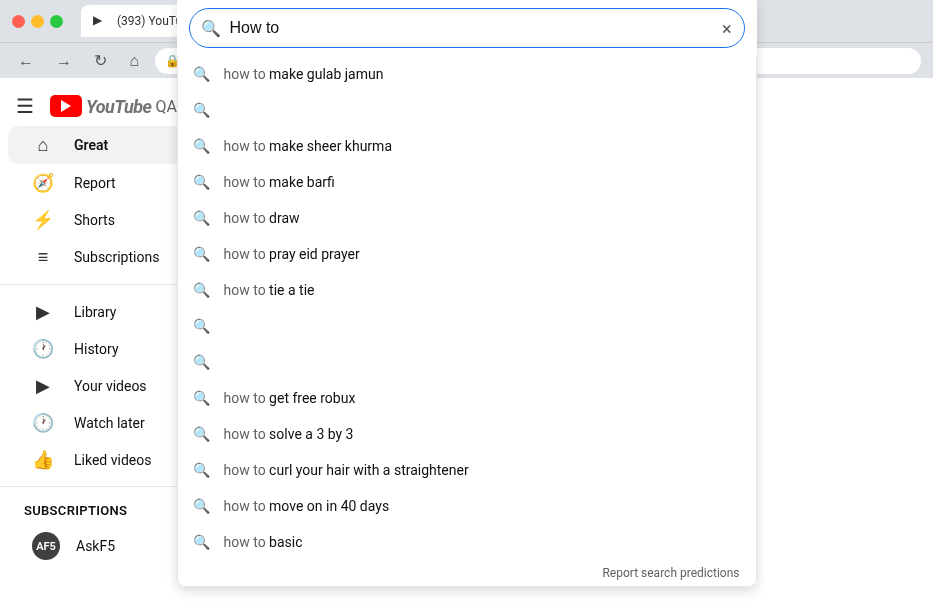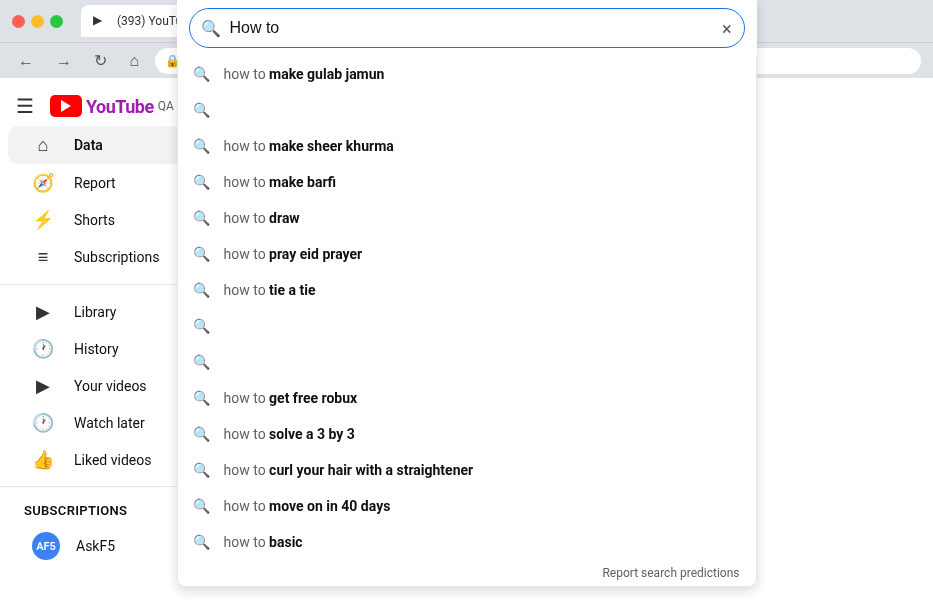--- a/index.html
+++ b/index.html
@@ -92,22 +92,22 @@
       background: #ff0000;
       border-radius: 5px;
       display: flex; align-items: center; justify-content: center;
     }
     .yt-logo-icon::after {
       content: '';
       border-left: 10px solid #fff;
       border-top: 6px solid transparent;
       border-bottom: 6px solid transparent;
     }
-    .yt-logo-text { font-size: 18px; font-weight: 700; color: #a21caf; letter-spacing: -0.5px; }
-    .yt-logo-badge { font-size: 12px; color: #606060; vertical-align: super; }
+    .yt-logo-text { font-size: 18px; font-weight: 700; color: #737373; letter-spacing: -0.5px; font-style: italic; }
+    .yt-logo-badge { font-size: 16px; color: #606060; vertical-align: super; }
 
     .nav-item {
       display: flex;
       align-items: center;
       padding: 8px 24px;
       gap: 20px;
       cursor: pointer;
       font-size: 14px;
       color: #0f0f0f;
       border-radius: 10px;
@@ -133,21 +133,21 @@
       gap: 16px;
       cursor: pointer;
       font-size: 14px;
       color: #0f0f0f;
       border-radius: 10px;
       margin: 0 8px;
     }
     .sub-avatar {
       width: 28px; height: 28px;
       border-radius: 50%;
-      background: #3b82f6;
+      background: #404040;
       display: flex; align-items: center; justify-content: center;
       color: #fff;
       font-size: 11px;
       font-weight: 600;
     }
 
     
     .main-content {
       flex: 1;
       overflow-y: auto;
@@ -282,21 +282,21 @@
       display: flex;
       align-items: center;
       padding: 10px 16px;
       gap: 14px;
       cursor: pointer;
       font-size: 14px;
       color: #0f0f0f;
     }
     .suggestion-icon { color: #606060; font-size: 14px; width: 16px; text-align: center; }
     .suggestion-text-prefix { color: #606060; font-weight: 400; }
-    .suggestion-text-bold { font-weight: 700; }
+    .suggestion-text-bold { font-weight: 400; }
 
     .report-link {
       text-align: right;
       padding: 6px 16px;
       font-size: 12px;
       color: #606060;
       cursor: pointer;
     }
   </style>
 </head>
@@ -336,21 +336,21 @@
       <span class="hamburger">☰</span>
       <div class="yt-logo">
         <div class="yt-logo-icon"></div>
         <span class="yt-logo-text">YouTube</span>
           <span class="yt-logo-badge">QA</span>
       </div>
     </div>
 
     <div class="nav-item active">
       <span class="nav-icon">⌂</span>
-      <span>Data</span>
+      <span>Great</span>
     </div>
     <div class="nav-item">
       <span class="nav-icon">🧭</span>
       <span>Report</span>
     </div>
     <div class="nav-item">
       <span class="nav-icon">⚡</span>
       <span>Shorts</span>
     </div>
     <div class="nav-item">

